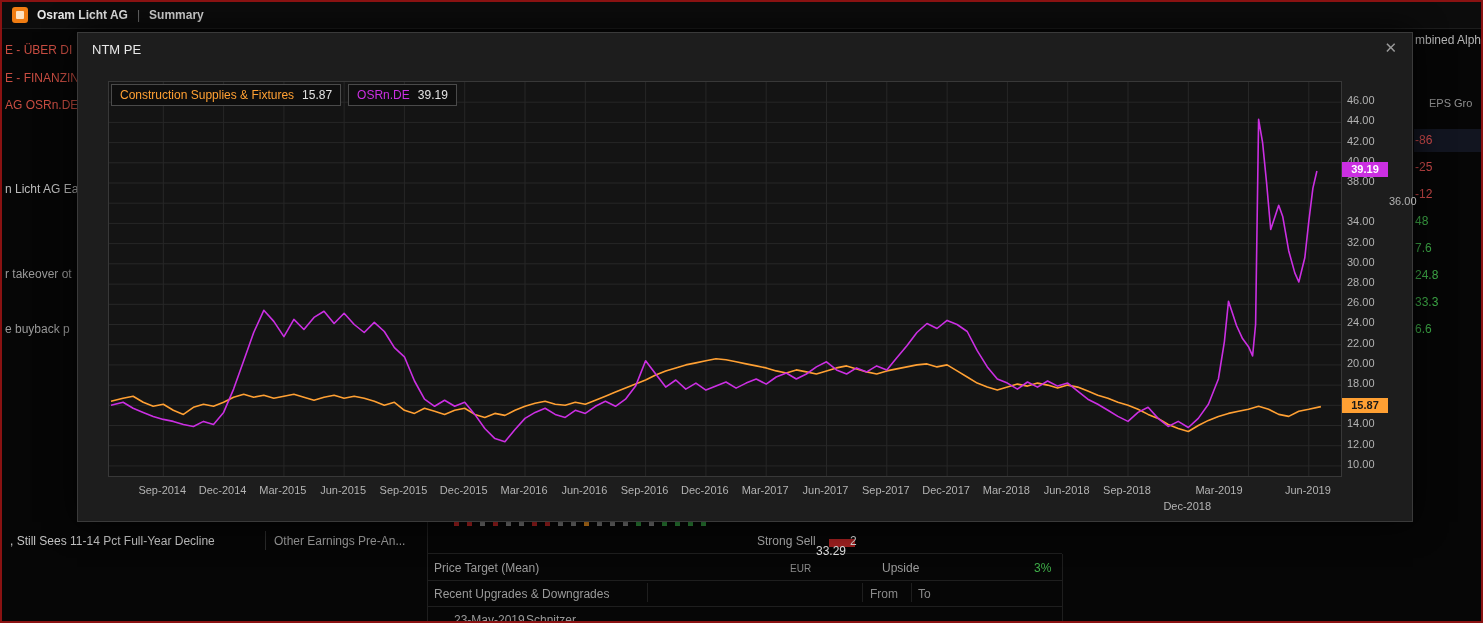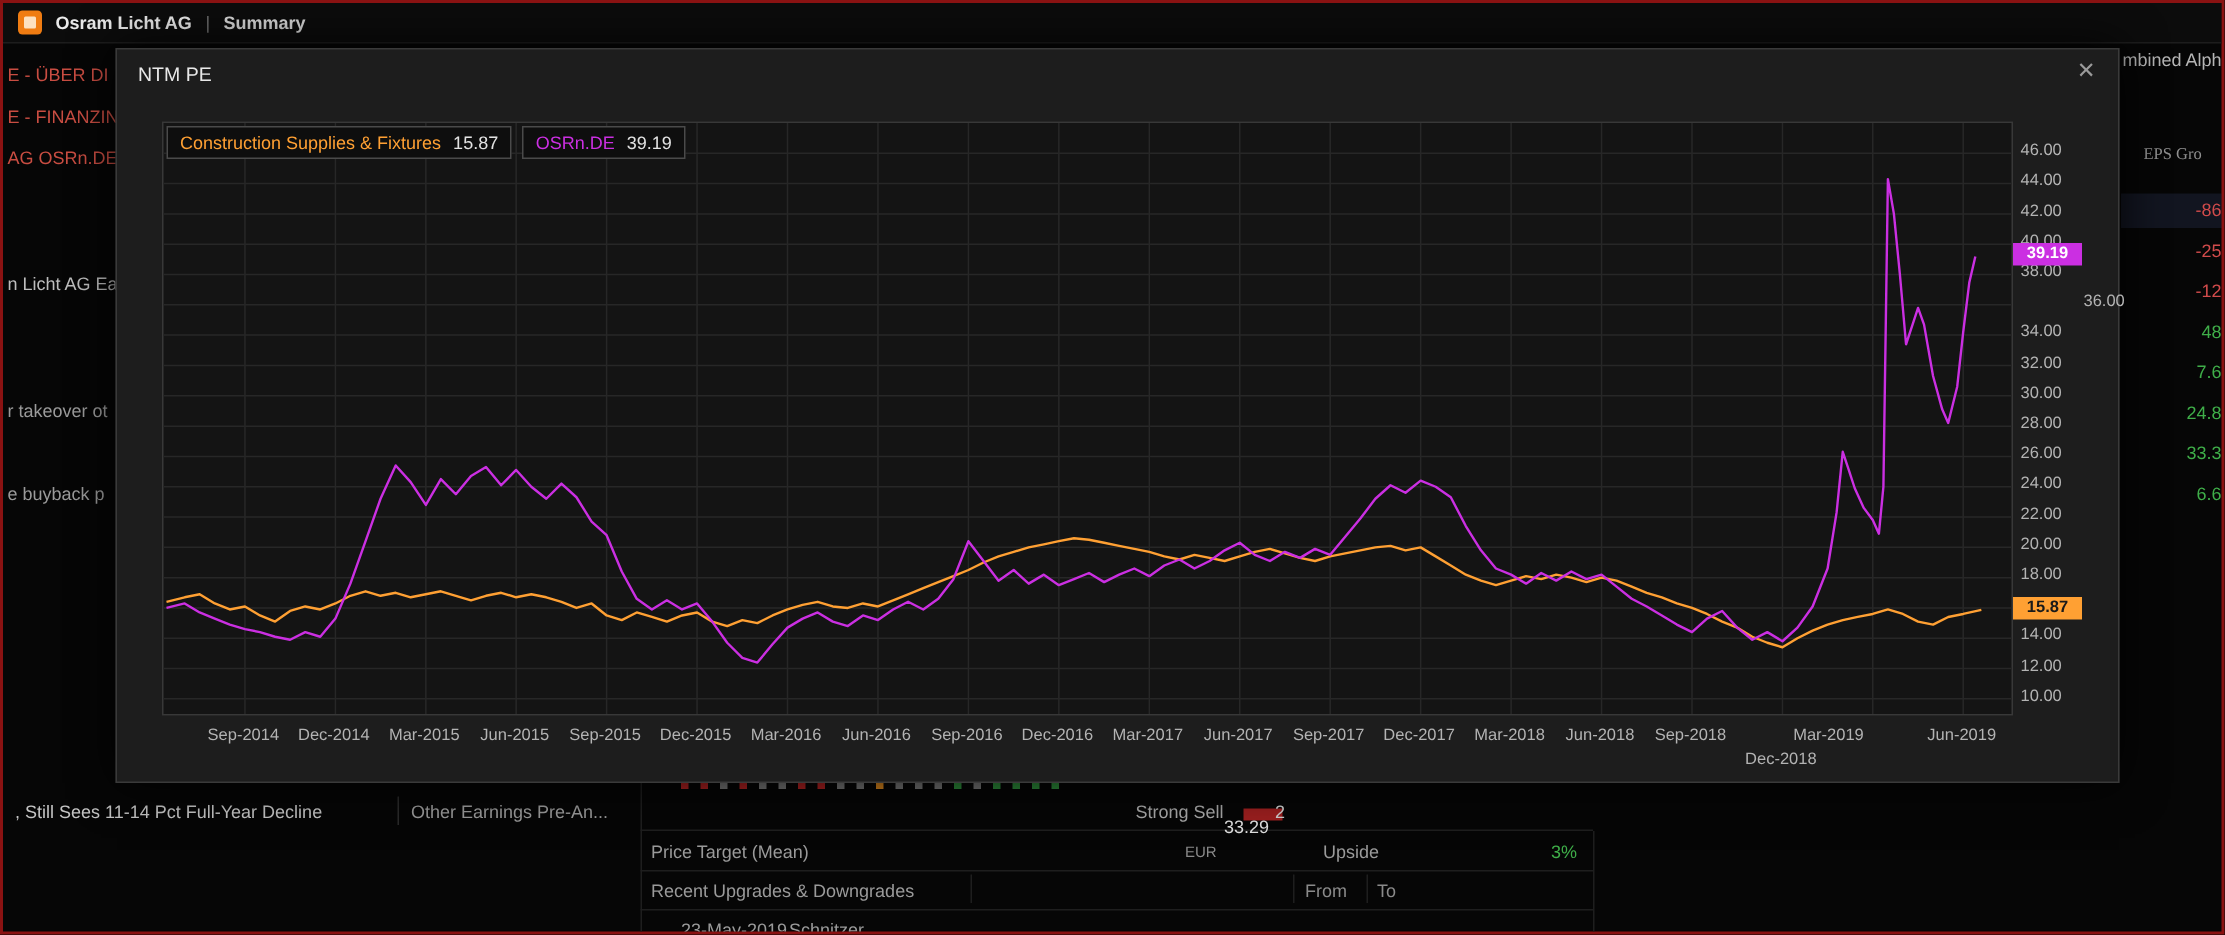--- a/index.html
+++ b/index.html
@@ -18,22 +18,22 @@
   .tb-page{color:#d6d6d6;font-size:12px;font-weight:bold;}
   
   .news{position:absolute;left:3px;font-size:12px;white-space:nowrap;cursor:pointer;}
   .news.red{color:#c94d42;}
   .news.gray{color:#9a9a9a;}
   .news.lt{color:#bdbdbd;}
   #news1{top:41px}#news2{top:69px}#news3{top:96px}
   #news4{top:180px}#news5{top:265px}#news6{top:320px}
   
   #rp-top{position:absolute;left:1413px;top:31px;color:#b5b5b5;font-size:12px;white-space:nowrap;cursor:pointer;}
-  #rp-head{position:absolute;left:1427px;top:95px;color:#8f8f8f;font-size:11px;white-space:nowrap;font-family:Liberation Serif, serif;}
-  .rv{position:absolute;width:66px;left:1413px;text-align:right;font-size:12px;}
+  #rp-head{position:absolute;left:1427px;top:95px;color:#8f8f8f;font-size:11px;white-space:nowrap;}
+  .rv{position:absolute;width:66px;left:1413px;text-align:left;font-size:12px;}
   #rv-hl{position:absolute;left:1412px;top:127px;width:69px;height:23px;background:rgba(80,100,170,0.16);}
   
   .mark{position:absolute;top:515px;width:5px;height:9px;}
   #bl1{position:absolute;left:8px;top:532px;color:#c4c4c4;font-size:12px;white-space:nowrap;cursor:pointer;}
   #bl-div{position:absolute;left:263px;top:529px;width:1px;height:19px;background:#2a2a2a;}
   #bl2{position:absolute;left:272px;top:532px;color:#9a9a9a;font-size:12px;white-space:nowrap;cursor:pointer;}
   #ss-label{position:absolute;left:755px;top:532px;color:#a8a8a8;font-size:12px;}
   #ss-bar{position:absolute;left:827px;top:537px;width:26px;height:8px;background:#9c1f1f;}
   #ss-count{position:absolute;left:848px;top:532px;color:#d0d0d0;font-size:12px;}
   .vline{position:absolute;width:1px;background:#1e1e1e;}

